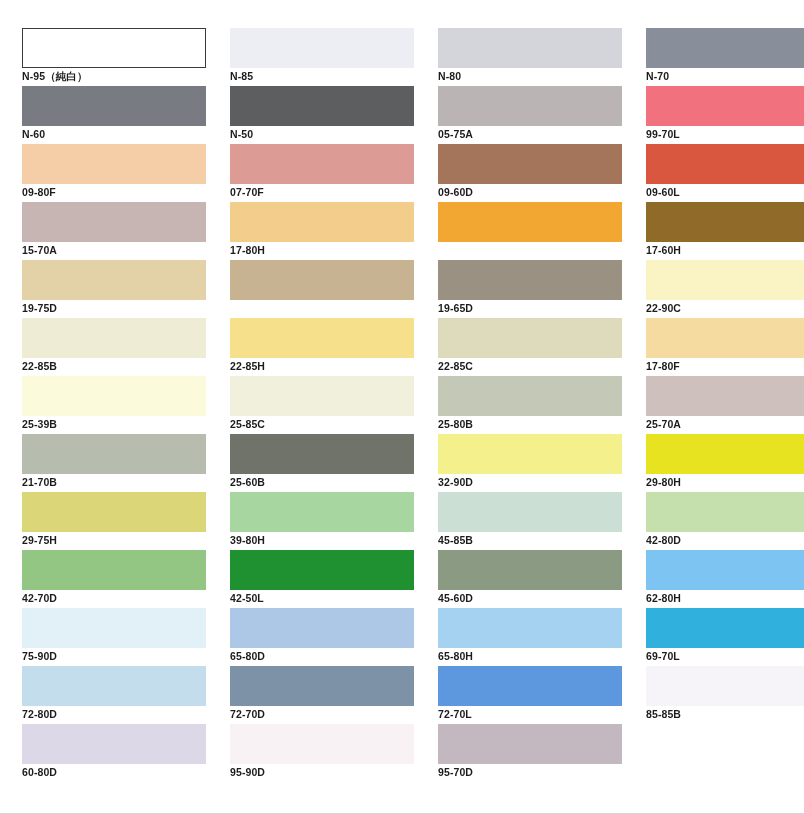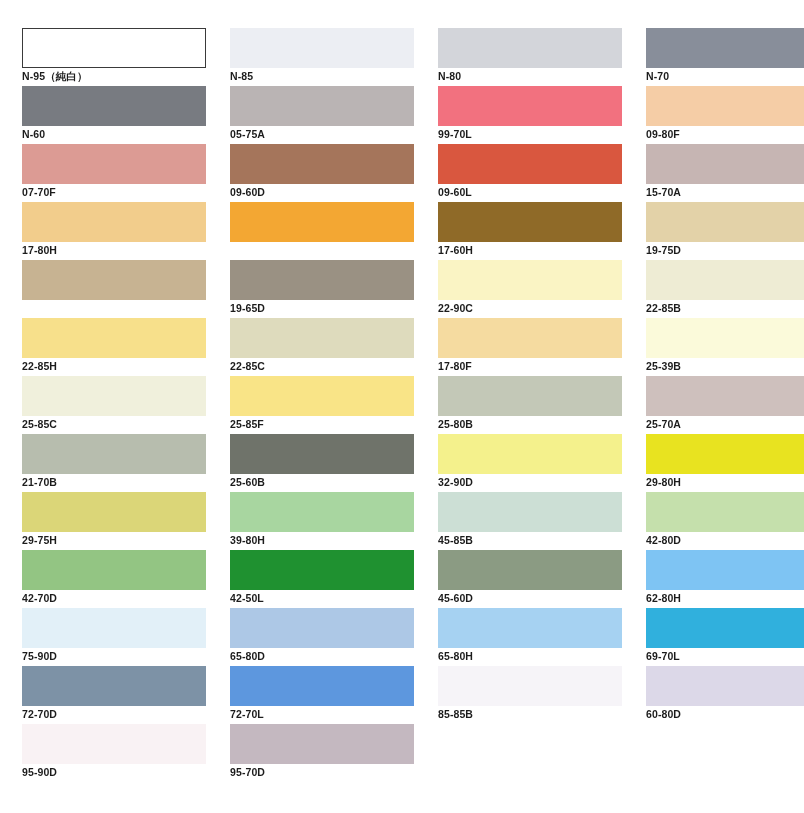--- a/index.html
+++ b/index.html
@@ -72,20 +72,24 @@
       </div>
       <div class="swatch-cell">
         <div class="swatch-chip" style="background-color: rgb(136, 142, 154);"></div>
         <span class="swatch-label">N-70</span>
       </div>
       <div class="swatch-cell">
         <div class="swatch-chip" style="background-color: rgb(120, 123, 129);"></div>
         <span class="swatch-label">N-60</span>
       </div>
       <div class="swatch-cell">
+        <div class="swatch-chip" style="background-color: rgb(93, 94, 96);"></div>
+        <span class="swatch-label">N-50</span>
+      </div>
+      <div class="swatch-cell">
         <div class="swatch-chip" style="background-color: rgb(186, 180, 180);"></div>
         <span class="swatch-label">05-75A</span>
       </div>
       <div class="swatch-cell">
         <div class="swatch-chip" style="background-color: rgb(242, 113, 127);"></div>
         <span class="swatch-label">99-70L</span>
       </div>
       <div class="swatch-cell">
         <div class="swatch-chip" style="background-color: rgb(245, 205, 166);"></div>
         <span class="swatch-label">09-80F</span>
@@ -150,24 +154,20 @@
       </div>
       <div class="swatch-cell">
         <div class="swatch-chip" style="background-color: rgb(251, 250, 218);"></div>
         <span class="swatch-label">25-39B</span>
       </div>
       <div class="swatch-cell">
         <div class="swatch-chip" style="background-color: rgb(240, 240, 220);"></div>
         <span class="swatch-label">25-85C</span>
       </div>
       <div class="swatch-cell">
-        <div class="swatch-chip" style="background-color: rgb(249, 228, 135);"></div>
-        <span class="swatch-label">25-85F</span>
-      </div>
-      <div class="swatch-cell">
         <div class="swatch-chip" style="background-color: rgb(195, 200, 183);"></div>
         <span class="swatch-label">25-80B</span>
       </div>
       <div class="swatch-cell">
         <div class="swatch-chip" style="background-color: rgb(206, 192, 189);"></div>
         <span class="swatch-label">25-70A</span>
       </div>
       <div class="swatch-cell">
         <div class="swatch-chip" style="background-color: rgb(183, 189, 174);"></div>
         <span class="swatch-label">21-70B</span>
@@ -224,20 +224,24 @@
         <div class="swatch-chip" style="background-color: rgb(173, 200, 230);"></div>
         <span class="swatch-label">65-80D</span>
       </div>
       <div class="swatch-cell">
         <div class="swatch-chip" style="background-color: rgb(166, 210, 242);"></div>
         <span class="swatch-label">65-80H</span>
       </div>
       <div class="swatch-cell">
         <div class="swatch-chip" style="background-color: rgb(48, 176, 221);"></div>
         <span class="swatch-label">69-70L</span>
+      </div>
+      <div class="swatch-cell">
+        <div class="swatch-chip" style="background-color: rgb(196, 221, 236);"></div>
+        <span class="swatch-label">72-80D</span>
       </div>
       <div class="swatch-cell">
         <div class="swatch-chip" style="background-color: rgb(125, 146, 166);"></div>
         <span class="swatch-label">72-70D</span>
       </div>
       <div class="swatch-cell">
         <div class="swatch-chip" style="background-color: rgb(93, 151, 222);"></div>
         <span class="swatch-label">72-70L</span>
       </div>
       <div class="swatch-cell">

